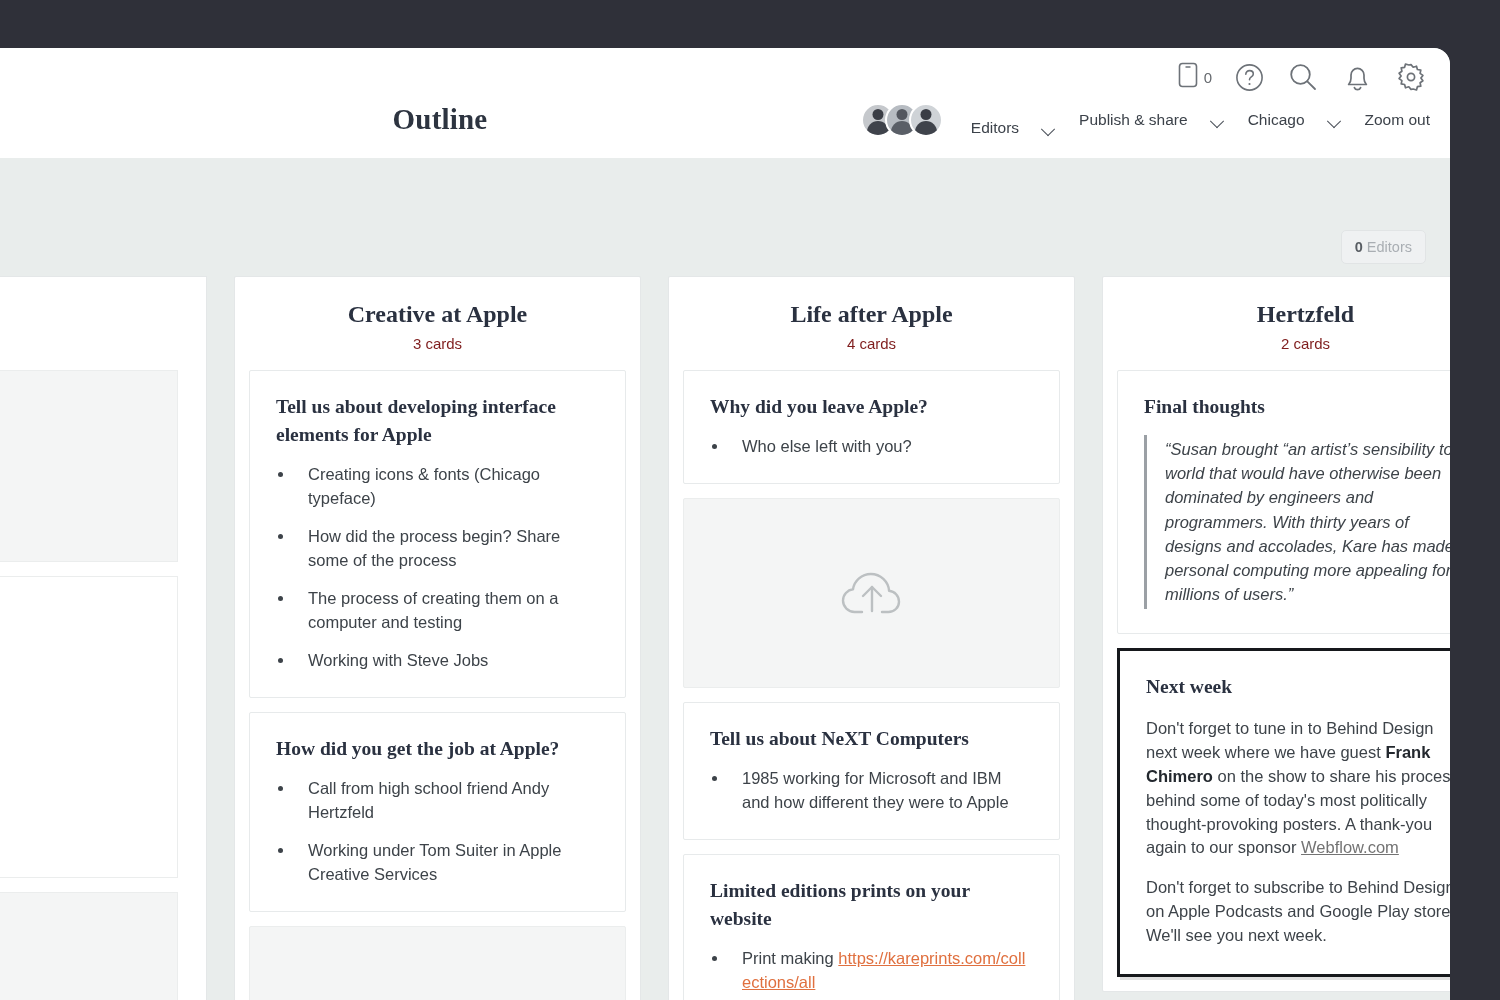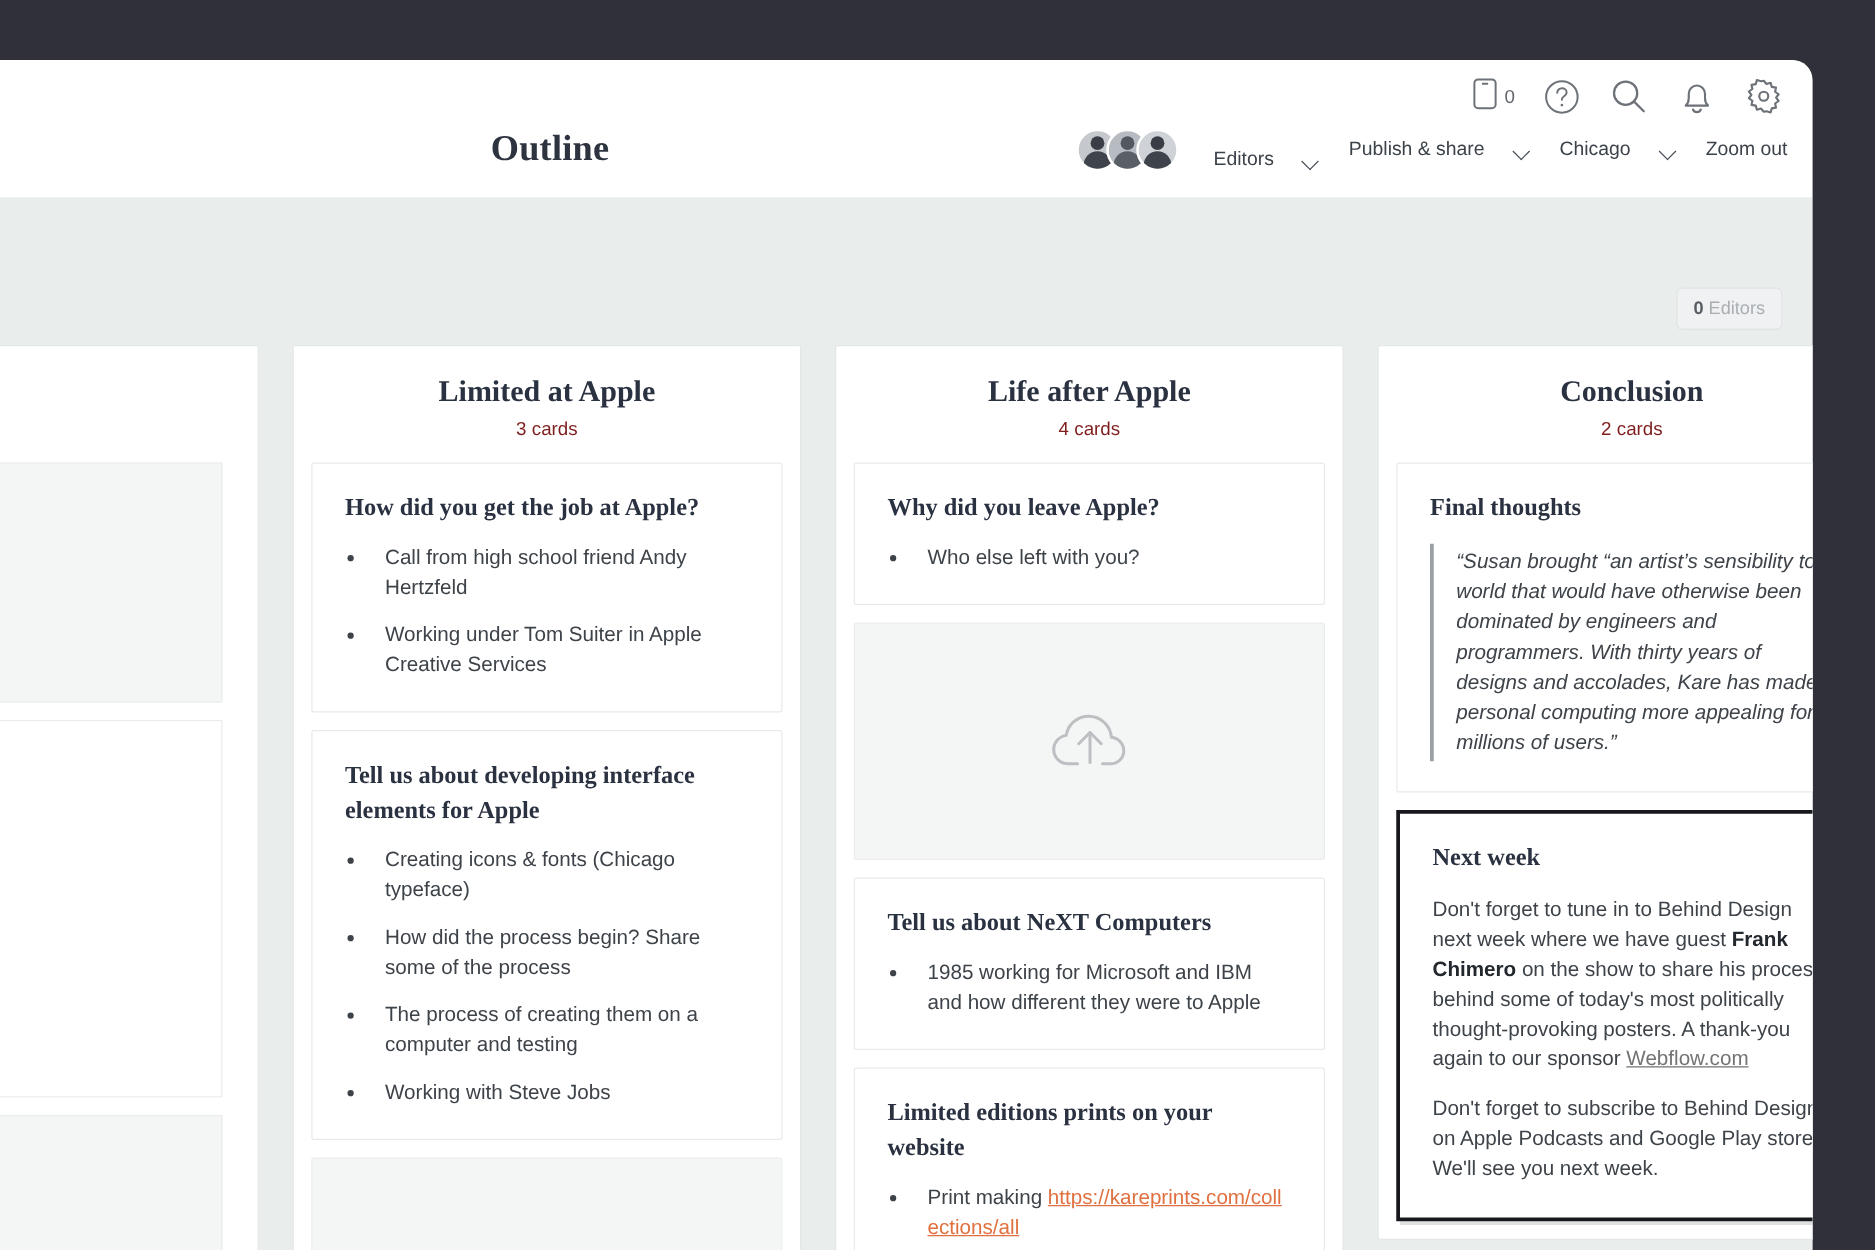--- a/index.html
+++ b/index.html
@@ -440,43 +440,43 @@
           </div>
           <div class="col-body">
             <div class="ghost-block" style="height:190px;margin:0 14px 14px;"></div>
             <div class="ghost-block" style="height:300px;background:#ffffff;margin:0 14px 14px;"></div>
             <div class="ghost-block" style="height:200px;margin:0 14px 14px;"></div>
           </div>
         </div>
 
         <div class="column">
           <div class="col-head">
-            <div class="col-title">Limited at Apple</div>
+            <div class="col-title">Creative at Apple</div>
             <div class="col-count">3 cards</div>
           </div>
           <div class="col-body">
-
-            <div class="card">
-              <div class="card-title">How did you get the job at Apple?</div>
-              <ul>
-                <li>Call from high school friend Andy Hertzfeld</li>
-                <li>Working under Tom Suiter in Apple Creative Services</li>
-              </ul>
-            </div>
 
             <div class="card">
               <div class="card-title">Tell us about developing interface elements for Apple</div>
               <ul>
                 <li>Creating icons &amp; fonts (Chicago typeface)</li>
                 <li>How did the process begin? Share some of the process</li>
                 <li>The process of creating them on a computer and testing</li>
                 <li>Working with Steve Jobs</li>
               </ul>
             </div>
 
+            <div class="card">
+              <div class="card-title">How did you get the job at Apple?</div>
+              <ul>
+                <li>Call from high school friend Andy Hertzfeld</li>
+                <li>Working under Tom Suiter in Apple Creative Services</li>
+              </ul>
+            </div>
+
             <div class="media-card tall">
               <span>
                 <svg width="66" height="52" viewBox="0 0 66 52" fill="none" stroke="#bcc0c2" stroke-width="2.4" stroke-linecap="round" stroke-linejoin="round">
                   <path d="M23 47h-7.5C9.2 47 4 41.9 4 35.6c0-5.8 4.4-10.6 10-11.3C15.3 15.6 22.8 9 31.9 9c9.6 0 17.5 7.4 18.2 16.8 5.5.5 9.9 5.2 9.9 10.9C60 42.4 55.3 47 49.4 47H43"></path>
                   <line x1="33" y1="46" x2="33" y2="22"></line>
                   <polyline points="24,31 33,22 42,31"></polyline>
                 </svg>
               </span>
             </div>
 
@@ -519,21 +519,21 @@
               <ul>
                 <li><span>Print making </span><a class="ext-link" href="#">https://kareprints.com/collections/all</a></li>
               </ul>
             </div>
 
           </div>
         </div>
 
         <div class="column">
           <div class="col-head">
-            <div class="col-title">Conclusion</div>
+            <div class="col-title">Hertzfeld</div>
             <div class="col-count">2 cards</div>
           </div>
           <div class="col-body">
 
             <div class="card">
               <div class="card-title">Final thoughts</div>
               <blockquote class="bquote">“Susan brought “an artist’s sensibility to a world that would have otherwise been dominated by engineers and programmers. With thirty years of designs and accolades, Kare has made personal computing more appealing for millions of users.”</blockquote>
             </div>
 
             <div class="card selected">

